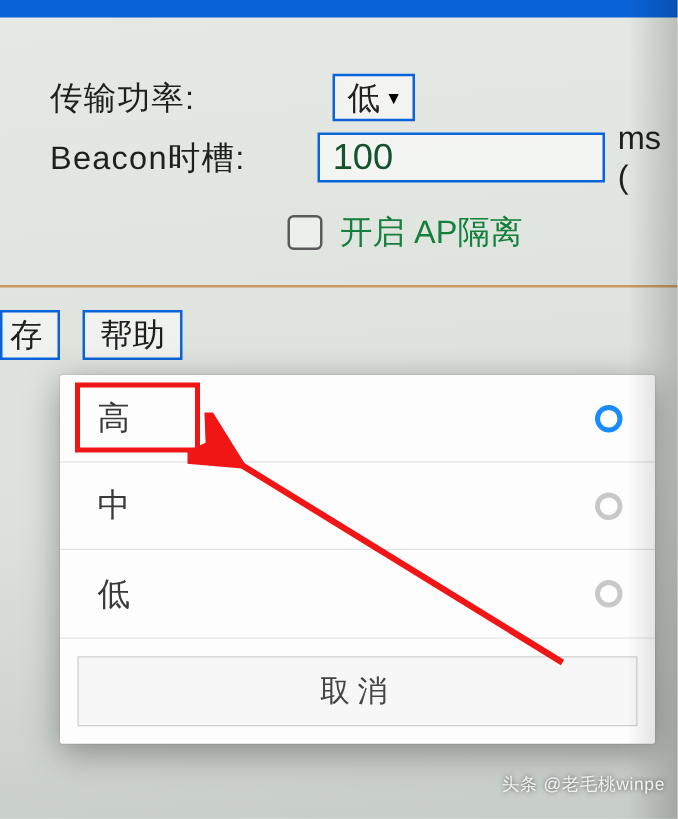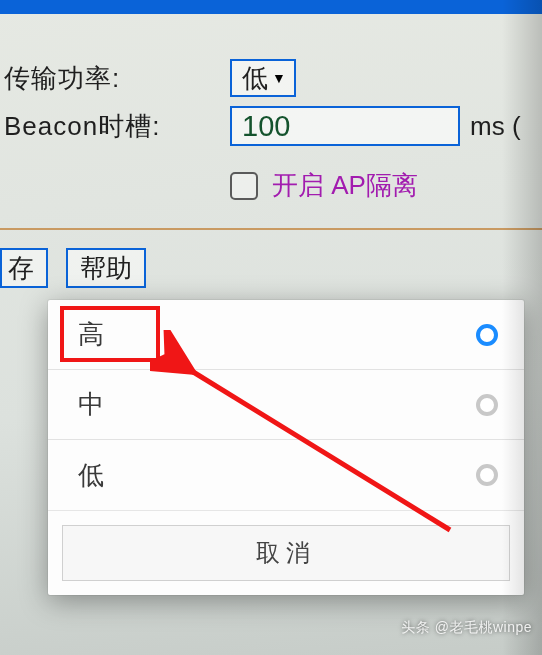--- a/index.html
+++ b/index.html
@@ -26,20 +26,21 @@
     position: absolute;
     top: 14px; left: 0; right: 0;
     padding-top: 40px;
   }
   .row {
     display: flex;
     align-items: center;
     height: 48px;
     font-size: 26px;
     color: #1f1f1f;
+    padding-left: 36px;
   }
   .row .label {
     width: 230px;
     padding-left: 4px;
     letter-spacing: 1px;
   }
   .dropdown {
     display: inline-flex;
     align-items: center;
     border: 2px solid #0a63d8;
@@ -69,21 +70,21 @@
     margin-left: 10px;
     font-size: 26px;
     color: #1f1f1f;
   }
   .checkbox-row {
     display: flex;
     align-items: center;
     margin-top: 18px;
     margin-left: 230px;
     font-size: 26px;
-    color: #a21caf;
+    color: #15803d;
     gap: 14px;
   }
   .checkbox-box {
     width: 28px; height: 28px;
     border: 2px solid #5a5a5a;
     border-radius: 5px;
     background: rgba(255,255,255,0.4);
   }
   .hr-line {
     position: absolute;

